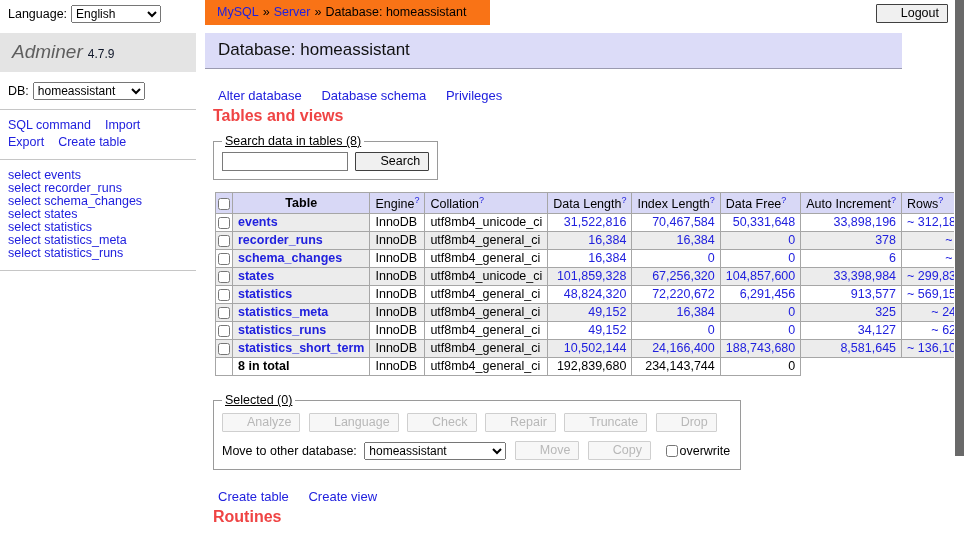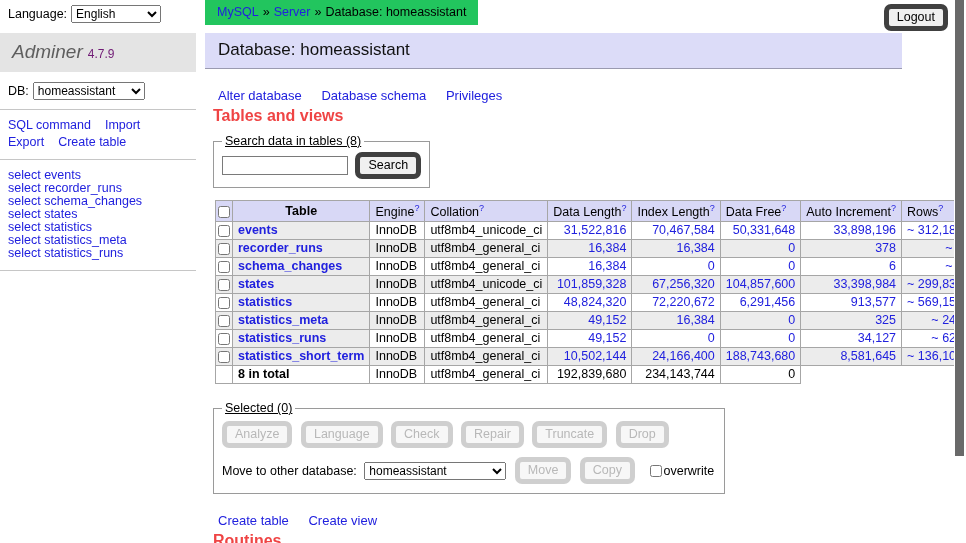--- a/index.html
+++ b/index.html
@@ -8,42 +8,42 @@
     width:966px; height:543px; overflow:hidden; background:#fff;
     font-family:"Liberation Sans","DejaVu Sans",sans-serif; font-size:13px; color:#000;
     position:relative;
   }
   a.lnk { color:#2121de; text-decoration:none; cursor:pointer; }
 
   
   .lang-form { position:absolute; top:5px; left:8px; font-size:12.5px; }
   .lang-form select { width:90px; font-size:12px; margin-left:4px; }
   .breadcrumb {
-    position:absolute; top:0; left:205px; background:#22c55e;
-    padding:5px 12px 6px 12px; font-size:12.5px; white-space:nowrap;
+    position:absolute; top:0; left:205px; background:#f97316;
+    padding:5px 24px 6px 12px; font-size:12.5px; white-space:nowrap;
   }
   .breadcrumb .sep { color:#000; margin:0 4px; }
   .logout-btn { position:absolute; top:4px; right:18px; }
 
   button.btn {
     font-family:"Liberation Sans","DejaVu Sans",sans-serif; font-size:12.5px;
-    background:#f0f0f0; border:5px solid #404040; border-radius:7px;
-    padding:1px 8px 2px 8px; color:#000; cursor:pointer;
+    background:#f0f0f0; border:1px solid #404040; border-radius:1px;
+    padding:1px 8px 2px 24px; color:#000; cursor:pointer;
   }
   button.btn.disabled {
     color:#b8b8b8; border-color:#cfcfcf; background:#f7f7f7; cursor:default;
   }
 
   
   #sidebar { position:absolute; top:33px; left:0; width:196px; }
   #sidebar h1 {
     margin:0; background:#e4e4e4; padding:8px 12px 9px 12px;
     font-size:19px; font-weight:normal; font-style:italic; color:#5e5e5e;
   }
-  #sidebar h1 .version { font-size:12px; font-style:normal; color:#701a75; margin-left:5px; }
+  #sidebar h1 .version { font-size:12px; font-style:normal; color:#0f172a; margin-left:5px; }
   .db-form { padding:10px 8px 9px 8px; font-size:12.5px; }
   .db-form select { width:112px; font-size:12px; margin-left:4px; }
   .side-rule { border:0; border-top:1px solid #c6c6c6; margin:0; }
   .side-menu { padding:7px 8px 8px 8px; font-size:12.5px; line-height:17px; }
   .side-menu a.lnk { margin-right:14px; }
   .side-tables { padding:9px 8px 10px 8px; }
   .side-tables a.lnk { display:block; font-size:12.5px; line-height:13px; margin-bottom:0; }
 
   
   #main { position:absolute; top:33px; left:205px; width:697px; }

